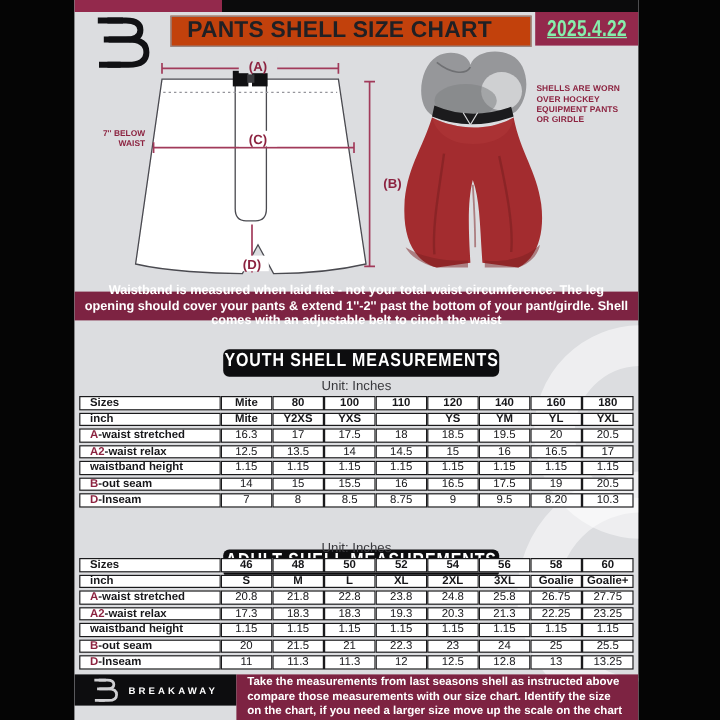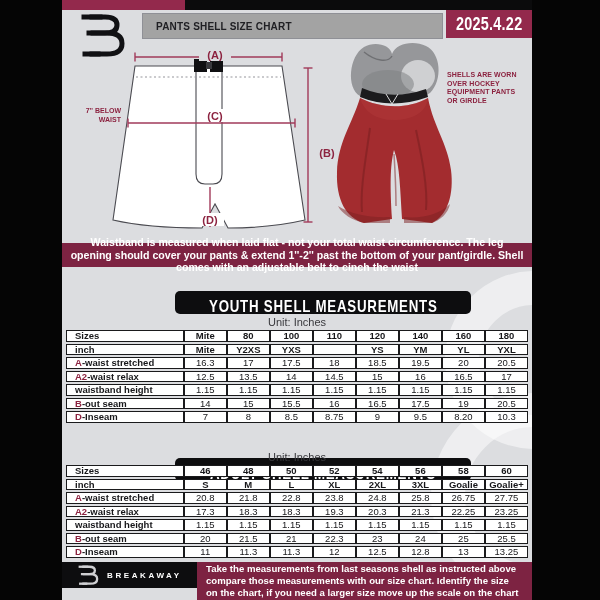--- a/index.html
+++ b/index.html
@@ -5,42 +5,42 @@
   html,body{margin:0;padding:0;background:#000;}
   *{box-sizing:border-box;}
   .canvas{position:relative;width:600px;height:600px;background:#050505;overflow:hidden;
           font-family:"Liberation Sans",sans-serif;}
   .doc{position:absolute;left:62px;top:0;width:470px;height:600px;background:#dcdde0;overflow:hidden;}
   .abs{position:absolute;}
 
   
   .topbar-maroon{left:0;top:0;width:123px;height:10px;background:#93294c;}
   .topbar-black{left:123px;top:0;width:347px;height:10px;background:#0b0b0c;}
-  .title-box{left:80px;top:13px;width:301px;height:26px;background:#a3a3a3;border:1px solid #8f9096;
-             display:flex;align-items:center;padding-left:13px;font-size:10px;font-weight:700;
+  .title-box{left:80px;top:13px;width:301px;height:26px;background:#c2410c;border:1px solid #8f9096;
+             display:flex;align-items:center;padding-left:13px;font-size:19px;font-weight:700;
              color:#202024;letter-spacing:.2px;}
-  .date-box{left:384px;top:10px;width:86px;height:28px;background:#93294c;color:#ffffff;
-            display:flex;align-items:center;justify-content:center;}
+  .date-box{left:384px;top:10px;width:86px;height:28px;background:#93294c;color:#86efac;
+            display:flex;align-items:center;justify-content:center;text-decoration:underline;}
   .date-box span{font-size:17px;font-weight:700;transform:scale(.85,1.12);letter-spacing:.3px;}
 
   
   .diagram-svg{left:15px;top:46px;}
   .photo-svg{left:268px;top:38px;}
   .photo-caption{left:385px;top:71px;width:74px;font-size:7px;font-weight:700;color:#8c2340;
                  line-height:8.6px;letter-spacing:.1px;}
   svg text{font-family:"Liberation Sans",sans-serif;}
 
   
   .info-banner{left:0;top:243px;width:470px;height:24px;background:#7d2342;color:#fff;
                display:flex;align-items:center;justify-content:center;}
   .info-banner p{width:454px;margin:0;text-align:center;font-size:10.6px;font-weight:700;line-height:12.8px;}
 
   
-  .section-banner{left:113px;width:296px;height:23px;background:#0d0d0f;border-radius:5px;color:#fff;
-                  display:flex;align-items:flex-end;justify-content:center;}
+  .section-banner{left:124px;width:230px;height:23px;background:#0d0d0f;border-radius:5px;color:#fff;
+                  display:flex;align-items:flex-start;justify-content:center;}
   .section-banner span{font-size:14px;font-weight:700;letter-spacing:.8px;transform:scale(.95,1.12);white-space:nowrap;}
   .unit{width:470px;text-align:center;font-size:11px;color:#38383c;}
 
   
   .meas-table{left:4px;width:462px;border-collapse:separate;border-spacing:0 2px;table-layout:fixed;}
   .meas-table td{background:#fff;border:1px solid #1a1a1c;height:10px;padding:0;text-align:center;
                  font-size:9.5px;line-height:1;color:#17171a;overflow:hidden;white-space:nowrap;}
   .meas-table td.lbl{text-align:left;padding-left:8px;font-weight:700;}
   .meas-table col.c-lbl{width:25.5%;}
   .meas-table .pfx{color:#8c2340;}

